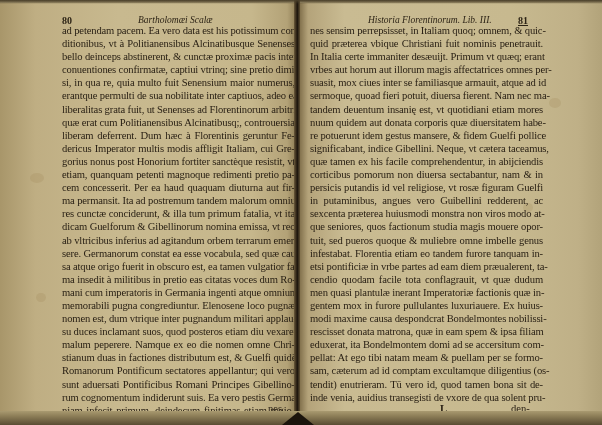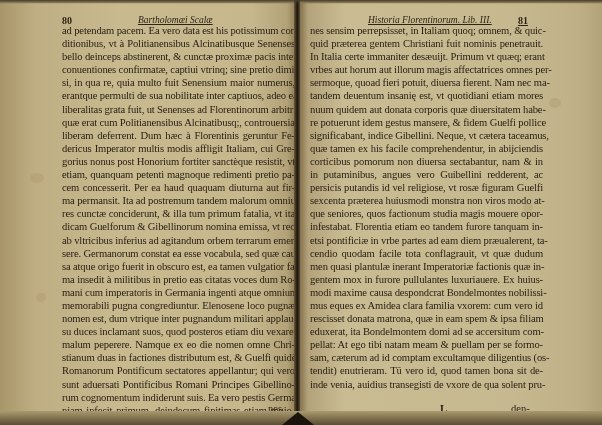--- a/index.html
+++ b/index.html
@@ -38,21 +38,21 @@
   }
   .bottom-notch {
     position: absolute; left: 282px; top: 412px; width: 0; height: 0;
     border-left: 16px solid transparent; border-right: 16px solid transparent;
     border-bottom: 13px solid #1b140c;
   }
   .running-head {
     position: absolute; top: 12px; height: 12px;
     font-size: 9.5px; color: #2d2416; white-space: nowrap;
   }
-  .running-head .title { font-style: italic; position: absolute; top: 0; text-decoration: underline; }
+  .running-head .title { font-style: italic; position: absolute; top: 0; }
   .running-head .folio { position: absolute; top: 0; font-weight: bold; font-size: 10px; }
   .text-col {
     position: absolute; top: 21px;
     font-size: 10.6px; line-height: 13.1px; color: #2a2115;
     letter-spacing: -0.15px;
   }
   .text-col .line {
     display: block; white-space: nowrap; height: 13.1px;
     text-align: justify; text-align-last: justify;
   }
@@ -116,41 +116,42 @@
 
   <div class="page right">
     <div class="stain" style="left:250px;top:95px;width:12px;height:10px;"></div>
     <div class="stain" style="left:224px;top:200px;width:10px;height:9px;"></div>
     <div class="running-head" style="left:11px;width:233px;">
       <span class="title" style="left:58px;">Historia Florentinorum. Lib. III.</span>
       <span class="folio" style="left:208px;text-decoration:underline;">81</span>
     </div>
     <div class="text-col" id="right-lines">
         <span class="line">nes sensim perrepsisset, in Italiam quoq; omnem, &amp; quic-</span>
-        <span class="line">quid præterea gentem Christiani fuit nominis penetrauit.</span>
+        <span class="line">quid præterea vbique Christiani fuit nominis penetrauit.</span>
         <span class="line">In Italia certe immaniter desæuijt. Primum vt quæq; erant</span>
         <span class="line">vrbes aut horum aut illorum magis affectatrices omnes per-</span>
+        <span class="line">suasit, mox ciues inter se familiasque armauit, atque ad id</span>
         <span class="line">sermoque, quoad fieri potuit, diuersa fierent. Nam nec ma-</span>
         <span class="line">tandem deuentum insanię est, vt quotidiani etiam mores</span>
         <span class="line">nuum quidem aut donata corporis quæ diuersitatem habe-</span>
         <span class="line">re potuerunt idem gestus mansere, &amp; fidem Guelfi pollice</span>
         <span class="line">significabant, indice Gibellini. Neque, vt cætera taceamus,</span>
         <span class="line">quæ tamen ex his facile comprehendentur, in abijciendis</span>
         <span class="line">corticibus pomorum non diuersa sectabantur, nam &amp; in</span>
+        <span class="line">persicis putandis id vel religiose, vt rosæ figuram Guelfi</span>
         <span class="line">in putaminibus, angues vero Guibellini redderent, ac</span>
-        <span class="line">persicis putandis id vel religiose, vt rosæ figuram Guelfi</span>
         <span class="line">sexcenta præterea huiusmodi monstra non viros modo at-</span>
         <span class="line">que seniores, quos factionum studia magis mouere opor-</span>
+        <span class="line">tuit, sed pueros quoque &amp; muliebre omne imbelle genus</span>
         <span class="line">infestabat. Florentia etiam eo tandem furore tanquam in-</span>
         <span class="line">etsi pontificiæ in vrbe partes ad eam diem præualerent, ta-</span>
         <span class="line">cendio quodam facile tota conflagrauit, vt quæ dudum</span>
         <span class="line">men quasi plantulæ inerant Imperatoriæ factionis quæ in-</span>
         <span class="line">gentem mox in furore pullulantes luxuriauere. Ex huius-</span>
         <span class="line">modi maxime causa despondcrat Bondelmontes nobilissi-</span>
-        <span class="line">mus eques ex Amidea clara familia vxorem: cum vero id</span>
         <span class="line">rescisset donata matrona, quæ in eam spem &amp; ipsa filiam</span>
         <span class="line">eduxerat, ita Bondelmontem domi ad se accersitum com-</span>
         <span class="line">pellat: At ego tibi natam meam &amp; puellam per se formo-</span>
         <span class="line">sam, cæterum ad id comptam excultamque diligentius (os-</span>
         <span class="line">tendit) enutrieram. Tū vero id, quod tamen bona sit de-</span>
         <span class="line">inde venia, auidius transegisti de vxore de qua solent pru-</span>
       </div>
     <span class="catch sig" style="left:141px;top:400px;">L</span>
     <span class="catch" style="left:212px;top:400px;">den-</span>
   </div>

